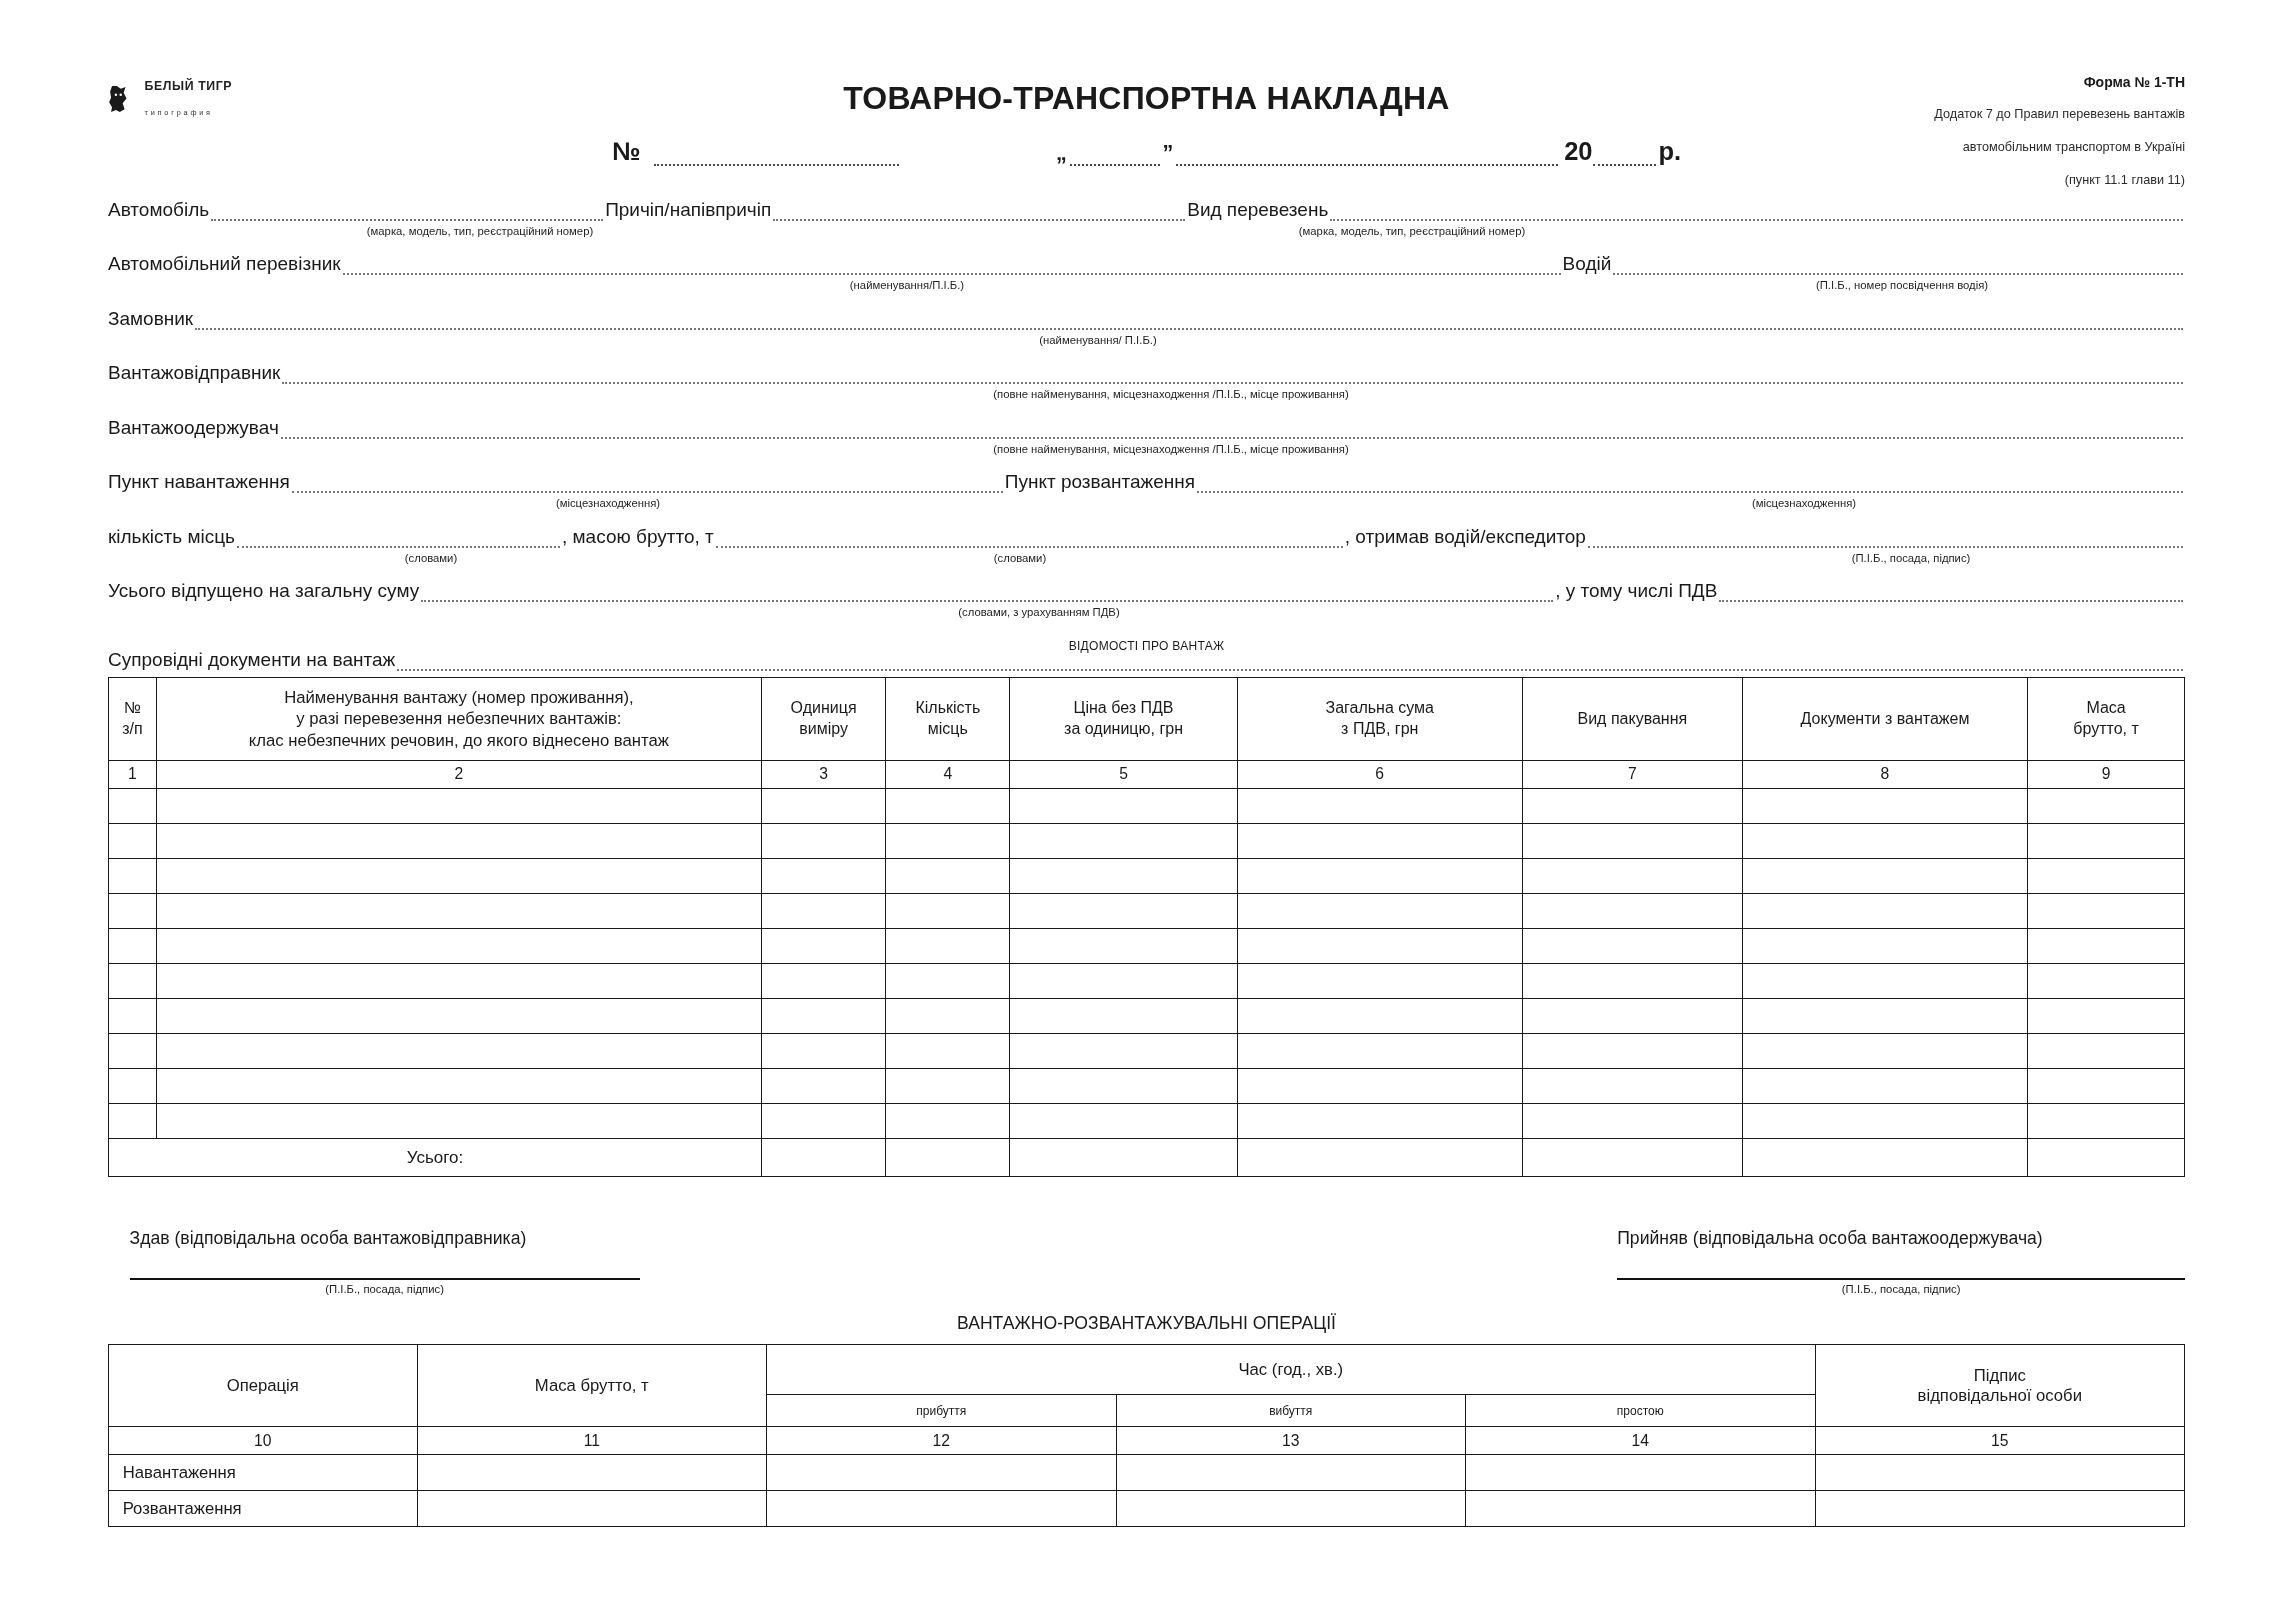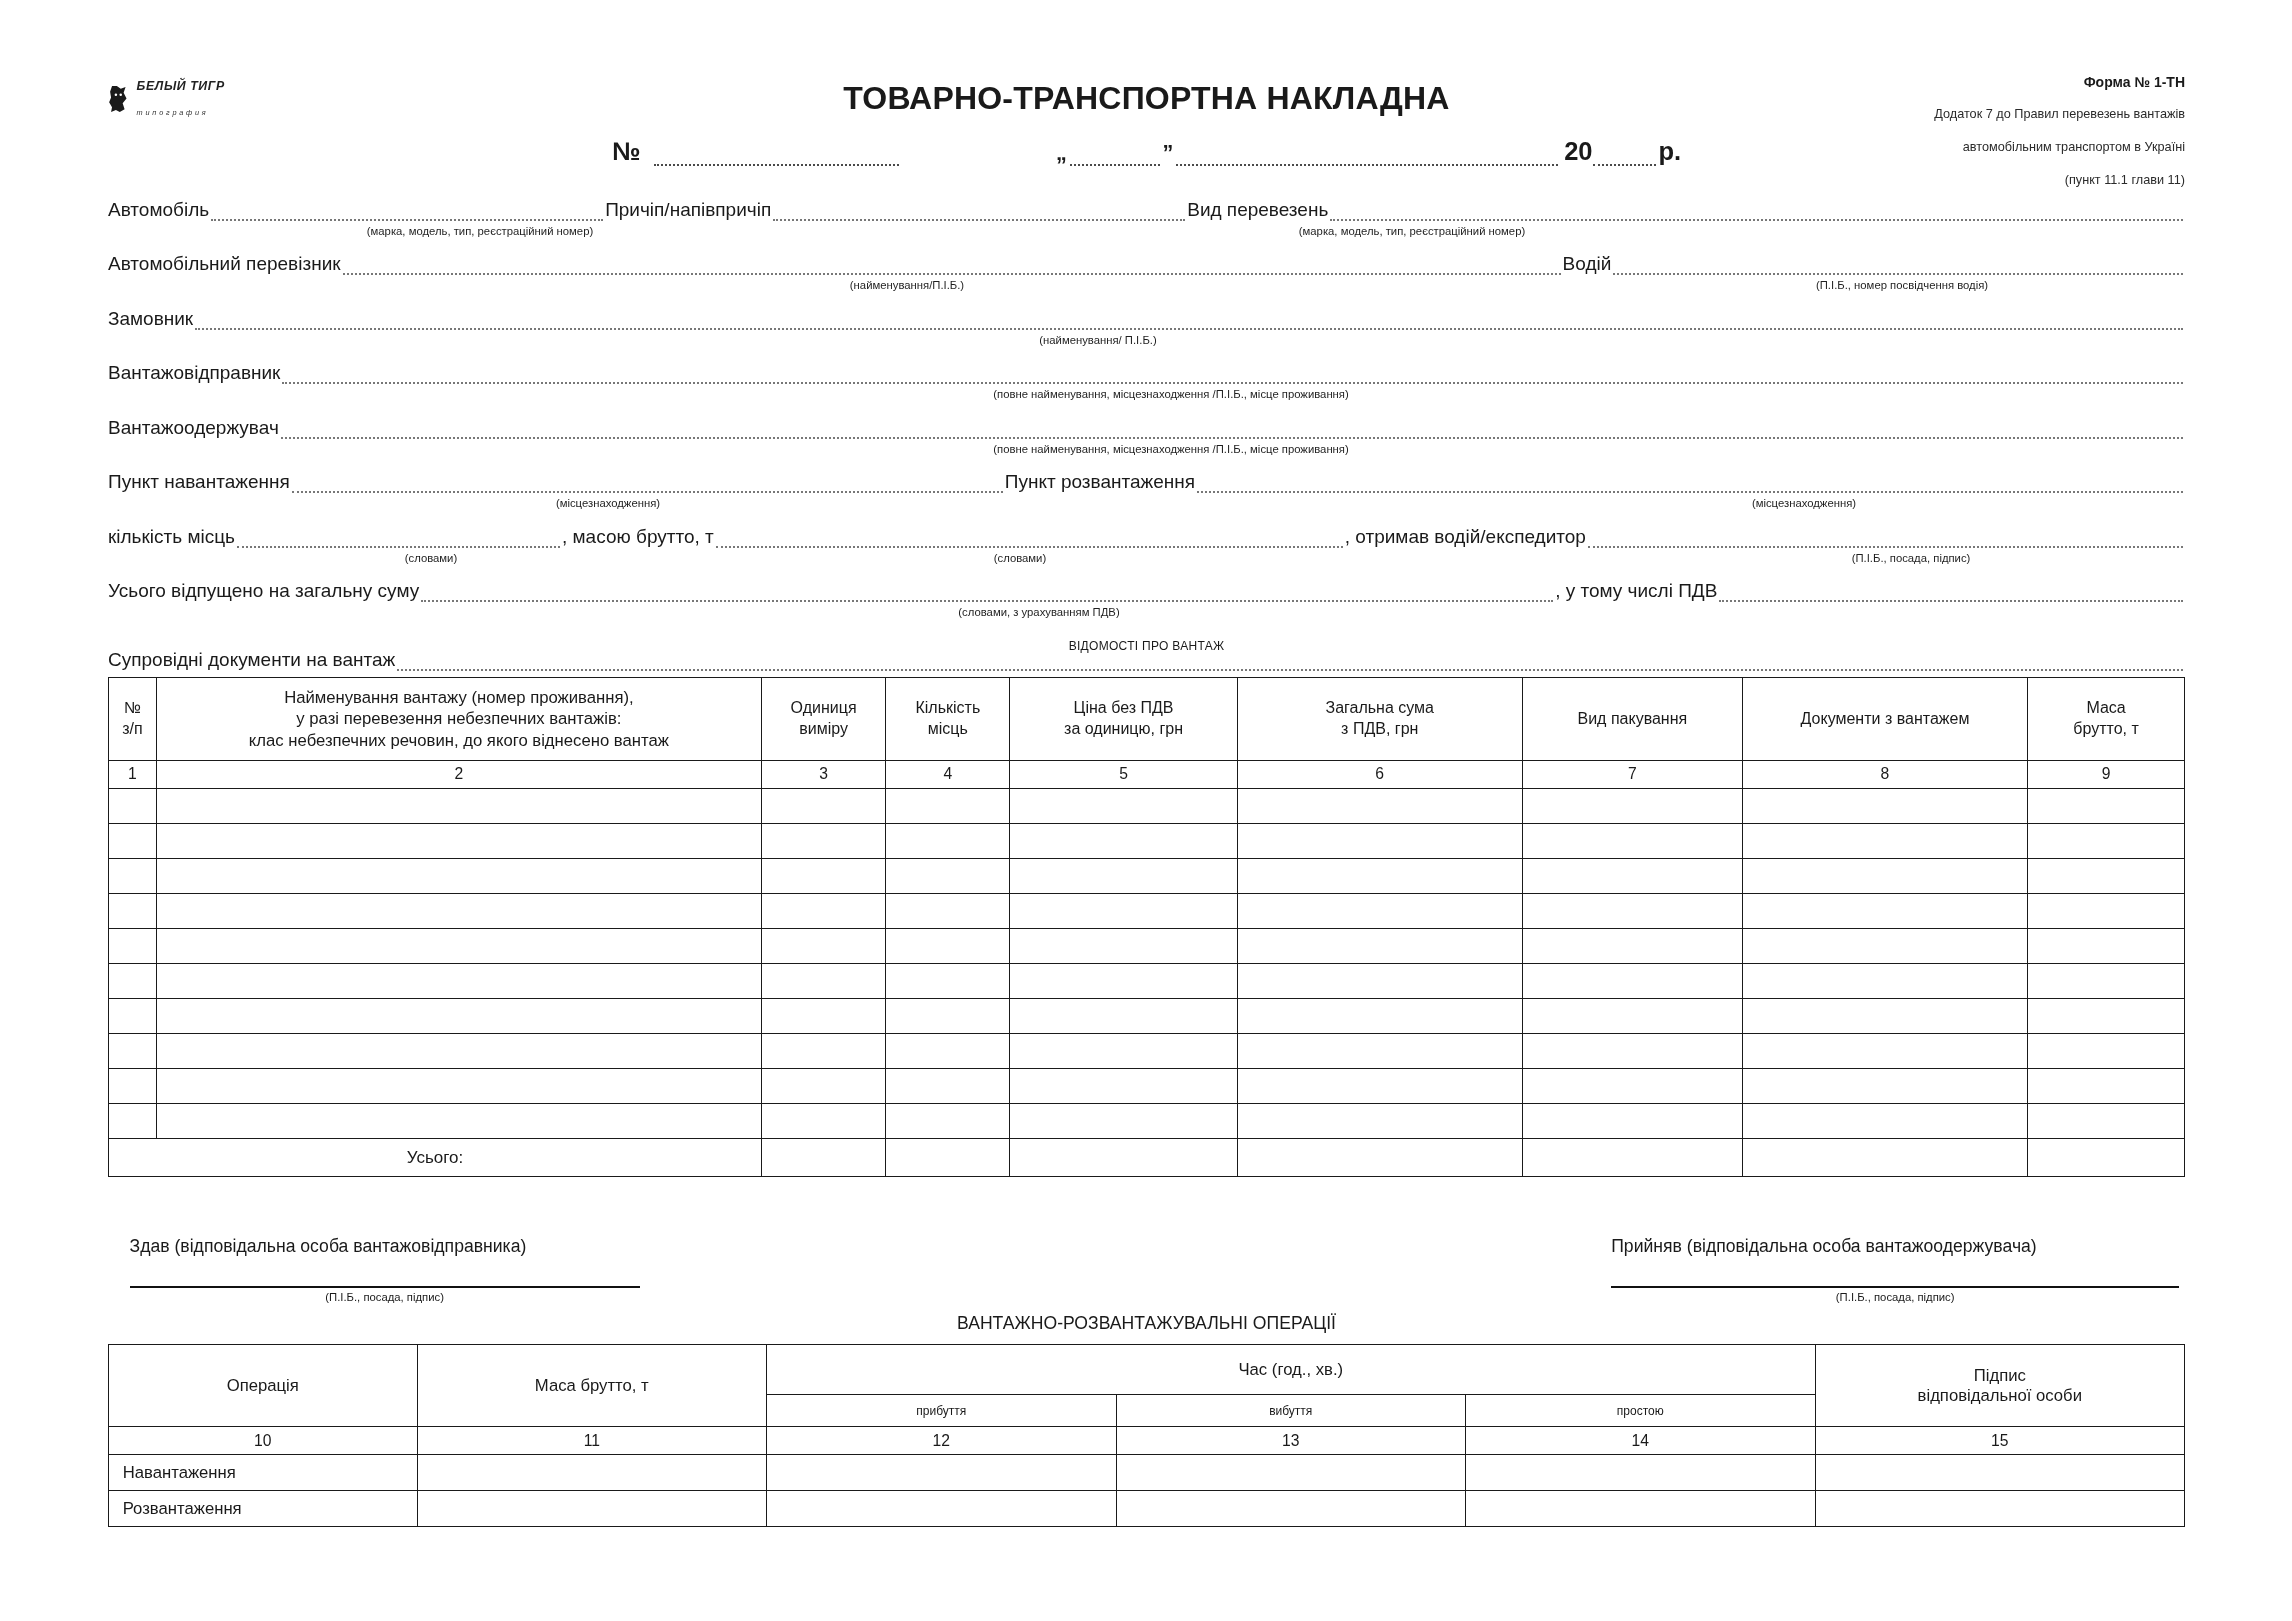--- a/index.html
+++ b/index.html
@@ -22,22 +22,21 @@
     overflow: hidden;
   }
 
   
   .logo-wrap {
     position: absolute;
     left: 108px;
     top: 80px;
     display: flex;
     align-items: center;
-    gap: 7px;
-    font-style: italic;
+    gap: 15px;
   }
   .logo-mark { width: 21.6px; height: 29px; display: block; }
   .logo-text { line-height: 1; }
   .logo-name {
     font-size: 12.3px;
     font-weight: bold;
     letter-spacing: 0.6px;
     color: #222;
     display: block;
   }
@@ -208,24 +207,23 @@
     text-align: left;
     padding-left: 13.7px;
     font-size: 17px;
     height: 37px;
   }
 
   
   .sig-zone {
     position: absolute;
     left: 108px;
-    right: 104px;
+    right: 98px;
     top: 1228px;
     height: 108px;
-    margin-top: 8px;
   }
   .sig-block {
     position: absolute;
     width: 568px;
   }
   .sig-block.left { left: 21.6px; }
   .sig-block.right { right: 9.8px; }
   .sig-title {
     font-size: 17.6px;
     white-space: nowrap;

